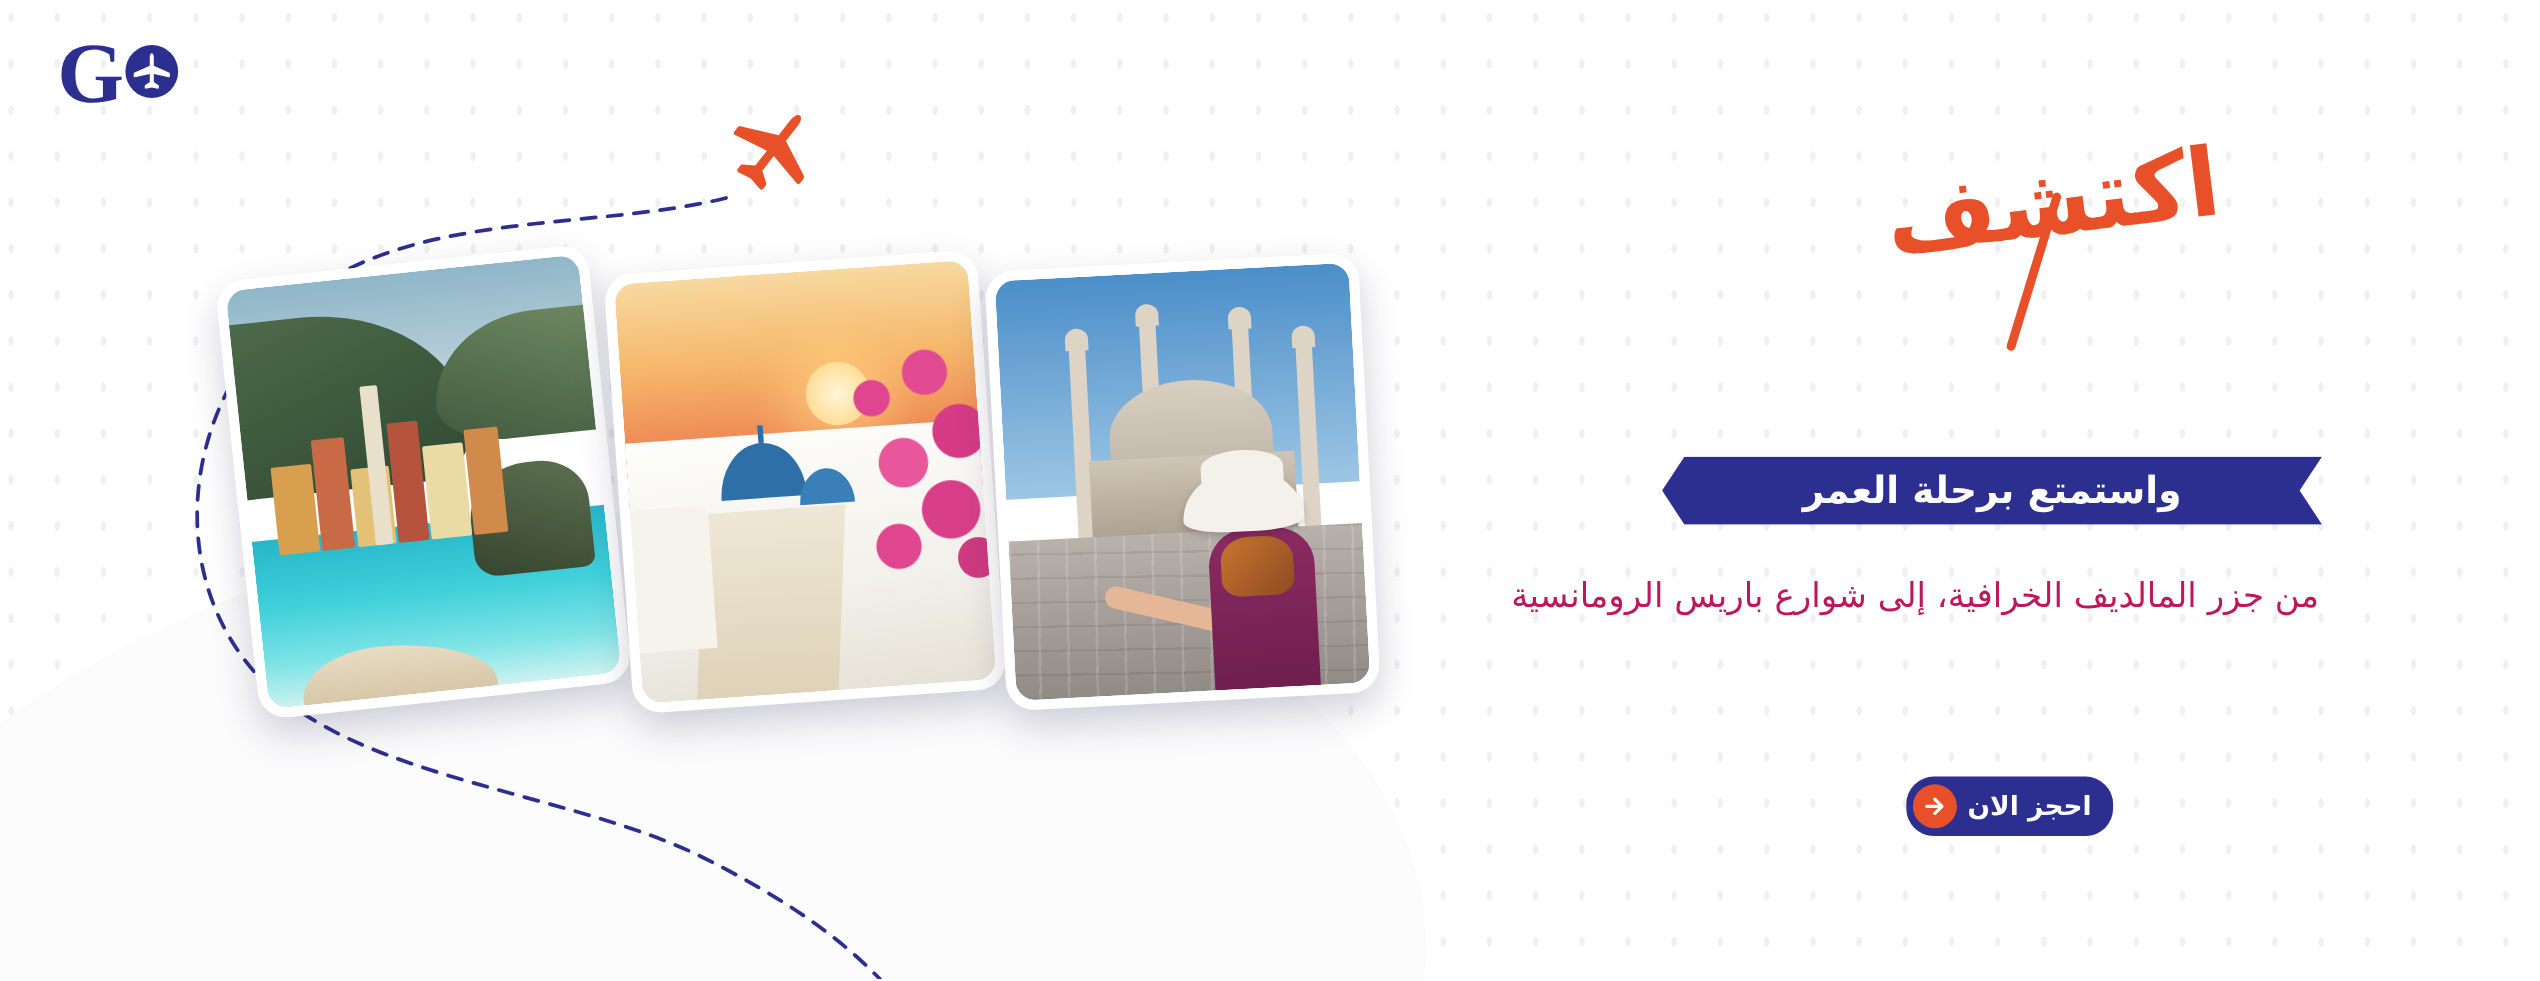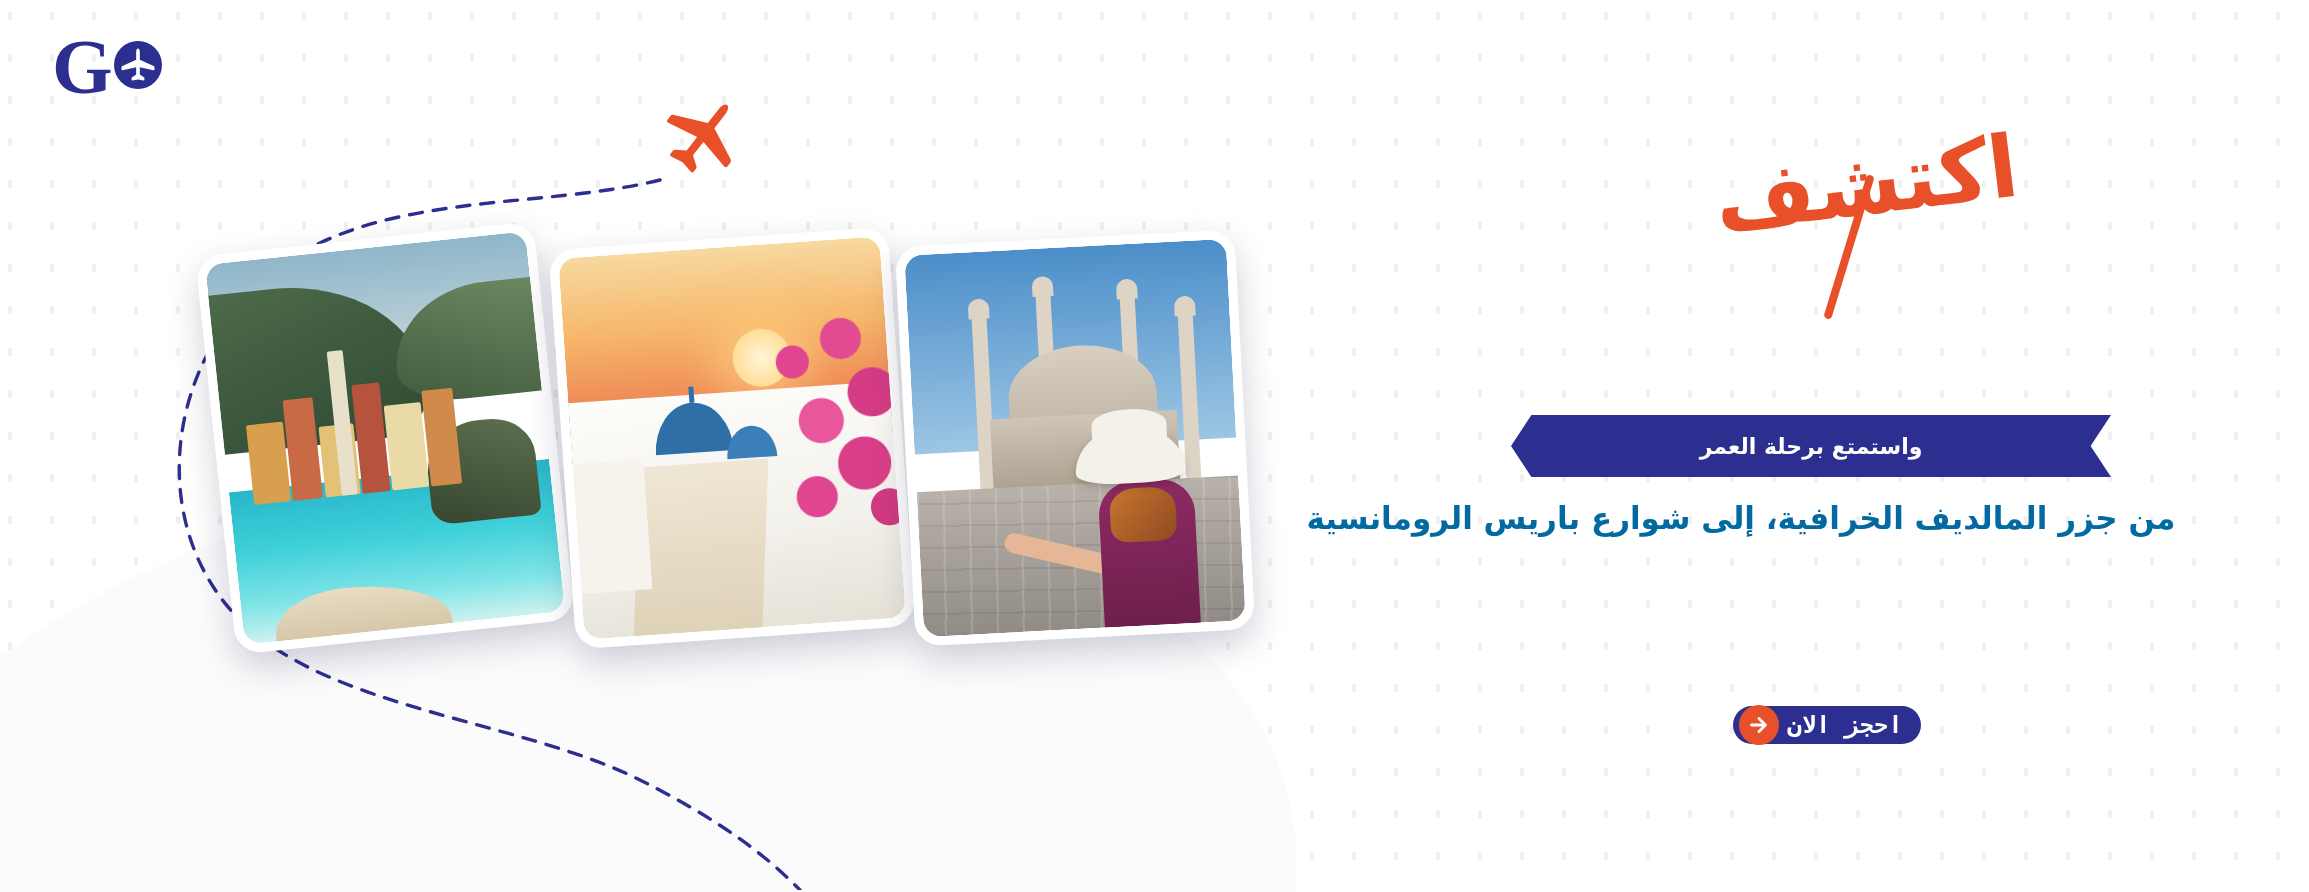--- a/index.html
+++ b/index.html
@@ -210,41 +210,40 @@
     width:8px; height:150px; background:#e8502a;
     transform:rotate(17deg); border-radius:4px; z-index:4;
   }
   #ribbon-shape {
     position:absolute; right:140px; top:415px;
     width:600px; height:62px;
     background:#2c2f8f;
     clip-path:polygon(3.4% 0, 100% 0, 96.6% 50%, 100% 100%, 3.4% 100%, 0 50%);
     display:flex; align-items:center; justify-content:center;
   }
-  #ribbon-text { color:#fff; font-size:22px; font-weight:600; letter-spacing:0; }
-
-  
-  #desc { position:absolute; right:0; top:496px; width:1020px;
-    color:#0369a1; font-size:31px; line-height:1.45; font-weight:700; }
+  #ribbon-text { color:#fff; font-size:34px; font-weight:600; letter-spacing:0; }
+
+  
+  #desc { position:absolute; right:0; top:520px; width:1020px;
+    color:#be185d; font-size:31px; line-height:1.45; font-weight:400; }
   #desc div { white-space:nowrap; }
 
   
   #services { position:absolute; right:0; top:620px; width:1020px;
     color:#e8502a; font-size:32px; font-weight:600; letter-spacing:2px;
     white-space:nowrap; }
 
   
   #cta {
     position:absolute; right:330px; top:706px;
-    width:188px; height:38px;
+    width:188px; height:54px;
     background:#2c2f8f; border-radius:25px;
     display:flex; align-items:center;
     padding:0 6px;
     cursor:pointer;
-    font-family:Liberation Mono, monospace;
   }
   #cta-arrow {
     width:40px; height:40px; border-radius:50%;
     background:#e8502a;
     display:flex; align-items:center; justify-content:center;
     flex:0 0 auto;
     order:2;
     margin-right:auto;
   }
   #cta-label { color:#fff; font-size:24px; font-weight:600; order:1; flex:1;

